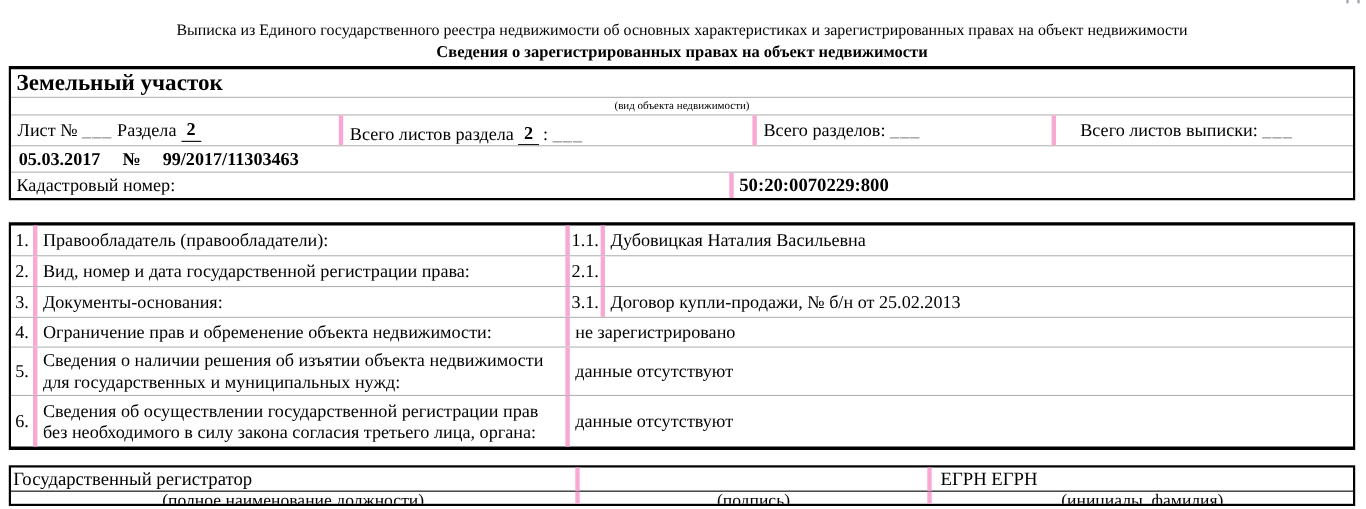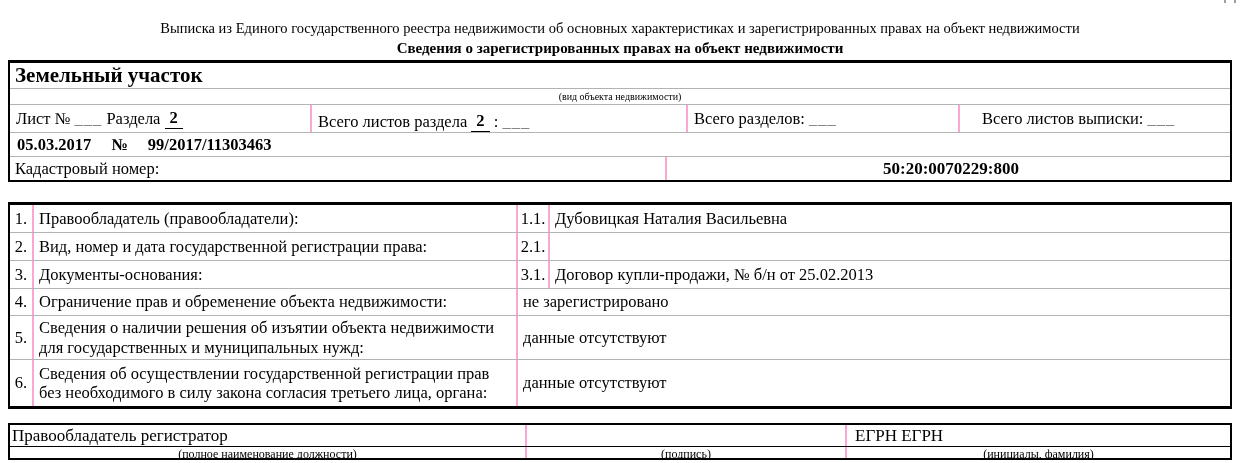--- a/index.html
+++ b/index.html
@@ -18,59 +18,59 @@
   .doc-head .h2 { font-size: 15px; font-weight: bold; line-height: 18px; padding-top: 2px; }
 
   
   .tbl {
     width: 1224px; margin-left: 8px;
     border: 2px solid #000;
     background: #fff;
   }
   .row { display: flex; align-items: center; }
   .cell { height: 100%; display: flex; align-items: center; overflow: hidden; }
-  .vdiv { border-right: 2px solid #f9a8d4; }
+  .vdiv { border-right: 4px solid #f9a8d4; }
   .hdiv { border-bottom: 1px solid #b3b3b3; }
 
   
   .info-tbl { margin-top: 3px; border-top-width: 3px; }
   .r-objtype { height: 26px; padding-left: 5px; font-size: 21px; font-weight: bold; }
   .r-objcap  { height: 16px; justify-content: center; font-size: 10px; }
   .r-sheets  { height: 28px; font-size: 16.5px; }
   .r-sheets .cell { padding-left: 6px; }
   .c-sheet   { width: 302px; }
   .c-total-s { width: 376px; align-items: flex-end; }
   .c-total-r { width: 272px; }
   .c-total-e { flex: 1; margin-left: 16px; }
   .r-date    { height: 24px; padding-left: 7px; font-size: 16.5px; font-weight: bold; }
   .r-date span { margin-right: 20px; }
   .r-cad     { height: 23px; font-size: 16.5px; }
   .c-cad-l   { width: 657px; padding-left: 5px; }
-  .c-cad-v   { flex: 1; padding-left: 5px; font-weight: bold; font-size: 17px; justify-content: center; }
+  .c-cad-v   { flex: 1; padding-left: 5px; font-weight: bold; font-size: 17px; }
 
   .blank { color: #737373; letter-spacing: 1px; }
   .uval  { font-weight: bold; border-bottom: 1px solid #000; padding: 0 5px; }
 
   
   .rights-tbl { margin-top: 20px; border-top-width: 3px; border-bottom-width: 3px; }
   .rights-tbl .row { font-size: 16.5px; }
   .c-num  { width: 24px; justify-content: center; }
   .c-lab  { width: 484px; padding: 2px 4px 2px 5px; line-height: 1.18; }
   .c-sub  { width: 32px; justify-content: center; }
   .c-val  { flex: 1; padding-left: 5px; }
   .h28 { height: 28px; } .h27 { height: 27px; } .h44 { height: 44px; } .h46 { height: 46px; }
 
   
   .sig-tbl { margin-top: 14px; }
   .sig-r1 { height: 22px; font-size: 17px; }
   .sig-r1 .c1 { width: 517px; padding-left: 2px; }
   .sig-r1 .c2 { width: 320px; }
   .sig-r1 .c3 { flex: 1; padding-left: 8px; }
   .sig-hdiv { border-bottom: 1px solid #000; }
-  .sig-r2 { height: 11px; font-size: 12px; }
+  .sig-r2 { height: 11px; font-size: 16px; }
   .sig-r2 .cell { justify-content: center; align-items: flex-start; }
   .sig-r2 .c1 { width: 517px; }
   .sig-r2 .c2 { width: 320px; }
   .sig-r2 .c3 { flex: 1; }
 
   
   .corner-artifact {
     position: absolute; top: 0; left: 1224px;
     width: 12px; height: 3px;
     border-left: 2px solid #9aa0a6; border-right: 2px solid #9aa0a6;
@@ -170,21 +170,21 @@
       <div class="cell c-num vdiv">6.</div>
       <div class="cell c-lab vdiv">Сведения об осуществлении государственной регистрации прав без необходимого в силу закона согласия третьего лица, органа:</div>
       <div class="cell c-val">данные отсутствуют</div>
     </div>
 
   </div>
 
   <div class="tbl sig-tbl">
     <div class="row sig-r1 sig-hdiv">
       <div class="cell c1 vdiv">
-        <span>Правообладатель регистратор</span>
+        <span>Государственный регистратор</span>
       </div>
       <div class="cell c2 vdiv"></div>
       <div class="cell c3">
         <span>ЕГРН ЕГРН</span>
       </div>
     </div>
     <div class="row sig-r2">
       <div class="cell c1 vdiv">
         <span>(полное наименование должности)</span>
       </div>

